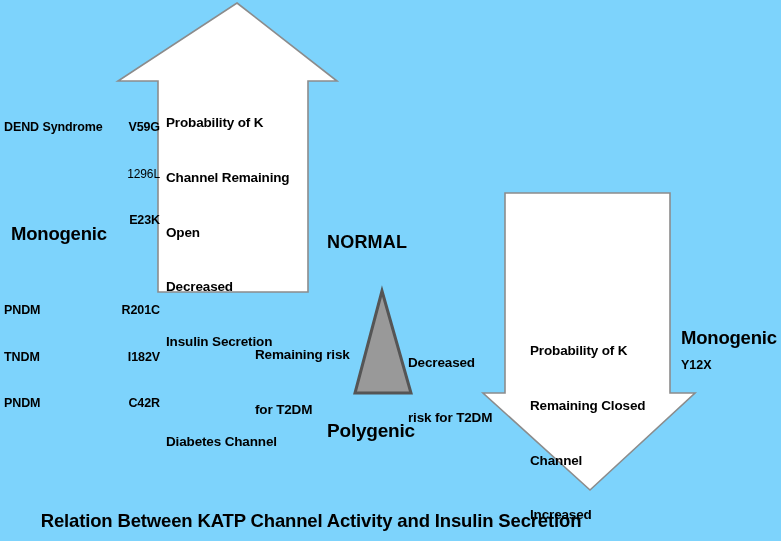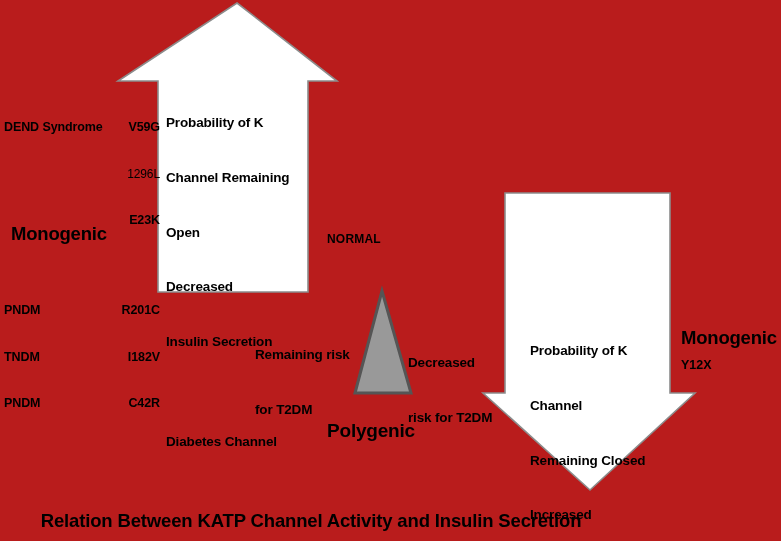--- a/index.html
+++ b/index.html
@@ -4,21 +4,21 @@
 <style>
   html, body {
     margin: 0;
     padding: 0;
     background: #ffffff;
   }
   #page {
     position: relative;
     width: 781px;
     height: 541px;
-    background: #b91c1c;
+    background: #7dd3fc;
     overflow: hidden;
     font-family: "Liberation Sans", sans-serif;
     color: #000000;
   }
   #diagram-svg {
     position: absolute;
     left: 0;
     top: 0;
     width: 781px;
     height: 541px;
@@ -93,21 +93,21 @@
   }
   #right-variant {
     left: 681px;
     top: 358px;
     font-size: 12.5px;
     font-weight: bold;
   }
   #label-normal {
     left: 327px;
     top: 232px;
-    font-size: 12px;
+    font-size: 18px;
     font-weight: bold;
     letter-spacing: 0.2px;
   }
   #label-polygenic {
     left: 327px;
     top: 420px;
     font-size: 19px;
     font-weight: bold;
     letter-spacing: -0.2px;
   }
@@ -196,22 +196,22 @@
 
   <div class="txt bold" id="risk-decreased">
     <div>Decreased</div>
     <div>risk for T2DM</div>
   </div>
 
   <div class="txt bold" id="label-polygenic">Polygenic</div>
 
   <div class="txt bold" id="down-arrow-text">
     <div>Probability of K</div>
+    <div>Remaining Closed</div>
     <div>Channel</div>
-    <div>Remaining Closed</div>
     <div>Increased</div>
     
     
     
   </div>
 
   <div class="txt bold" id="label-monogenic-right">Monogenic</div>
   <div class="txt bold" id="right-variant">Y12X</div>
 
   <div class="txt bold" id="figure-caption">Relation Between KATP Channel Activity and Insulin Secretion</div>

